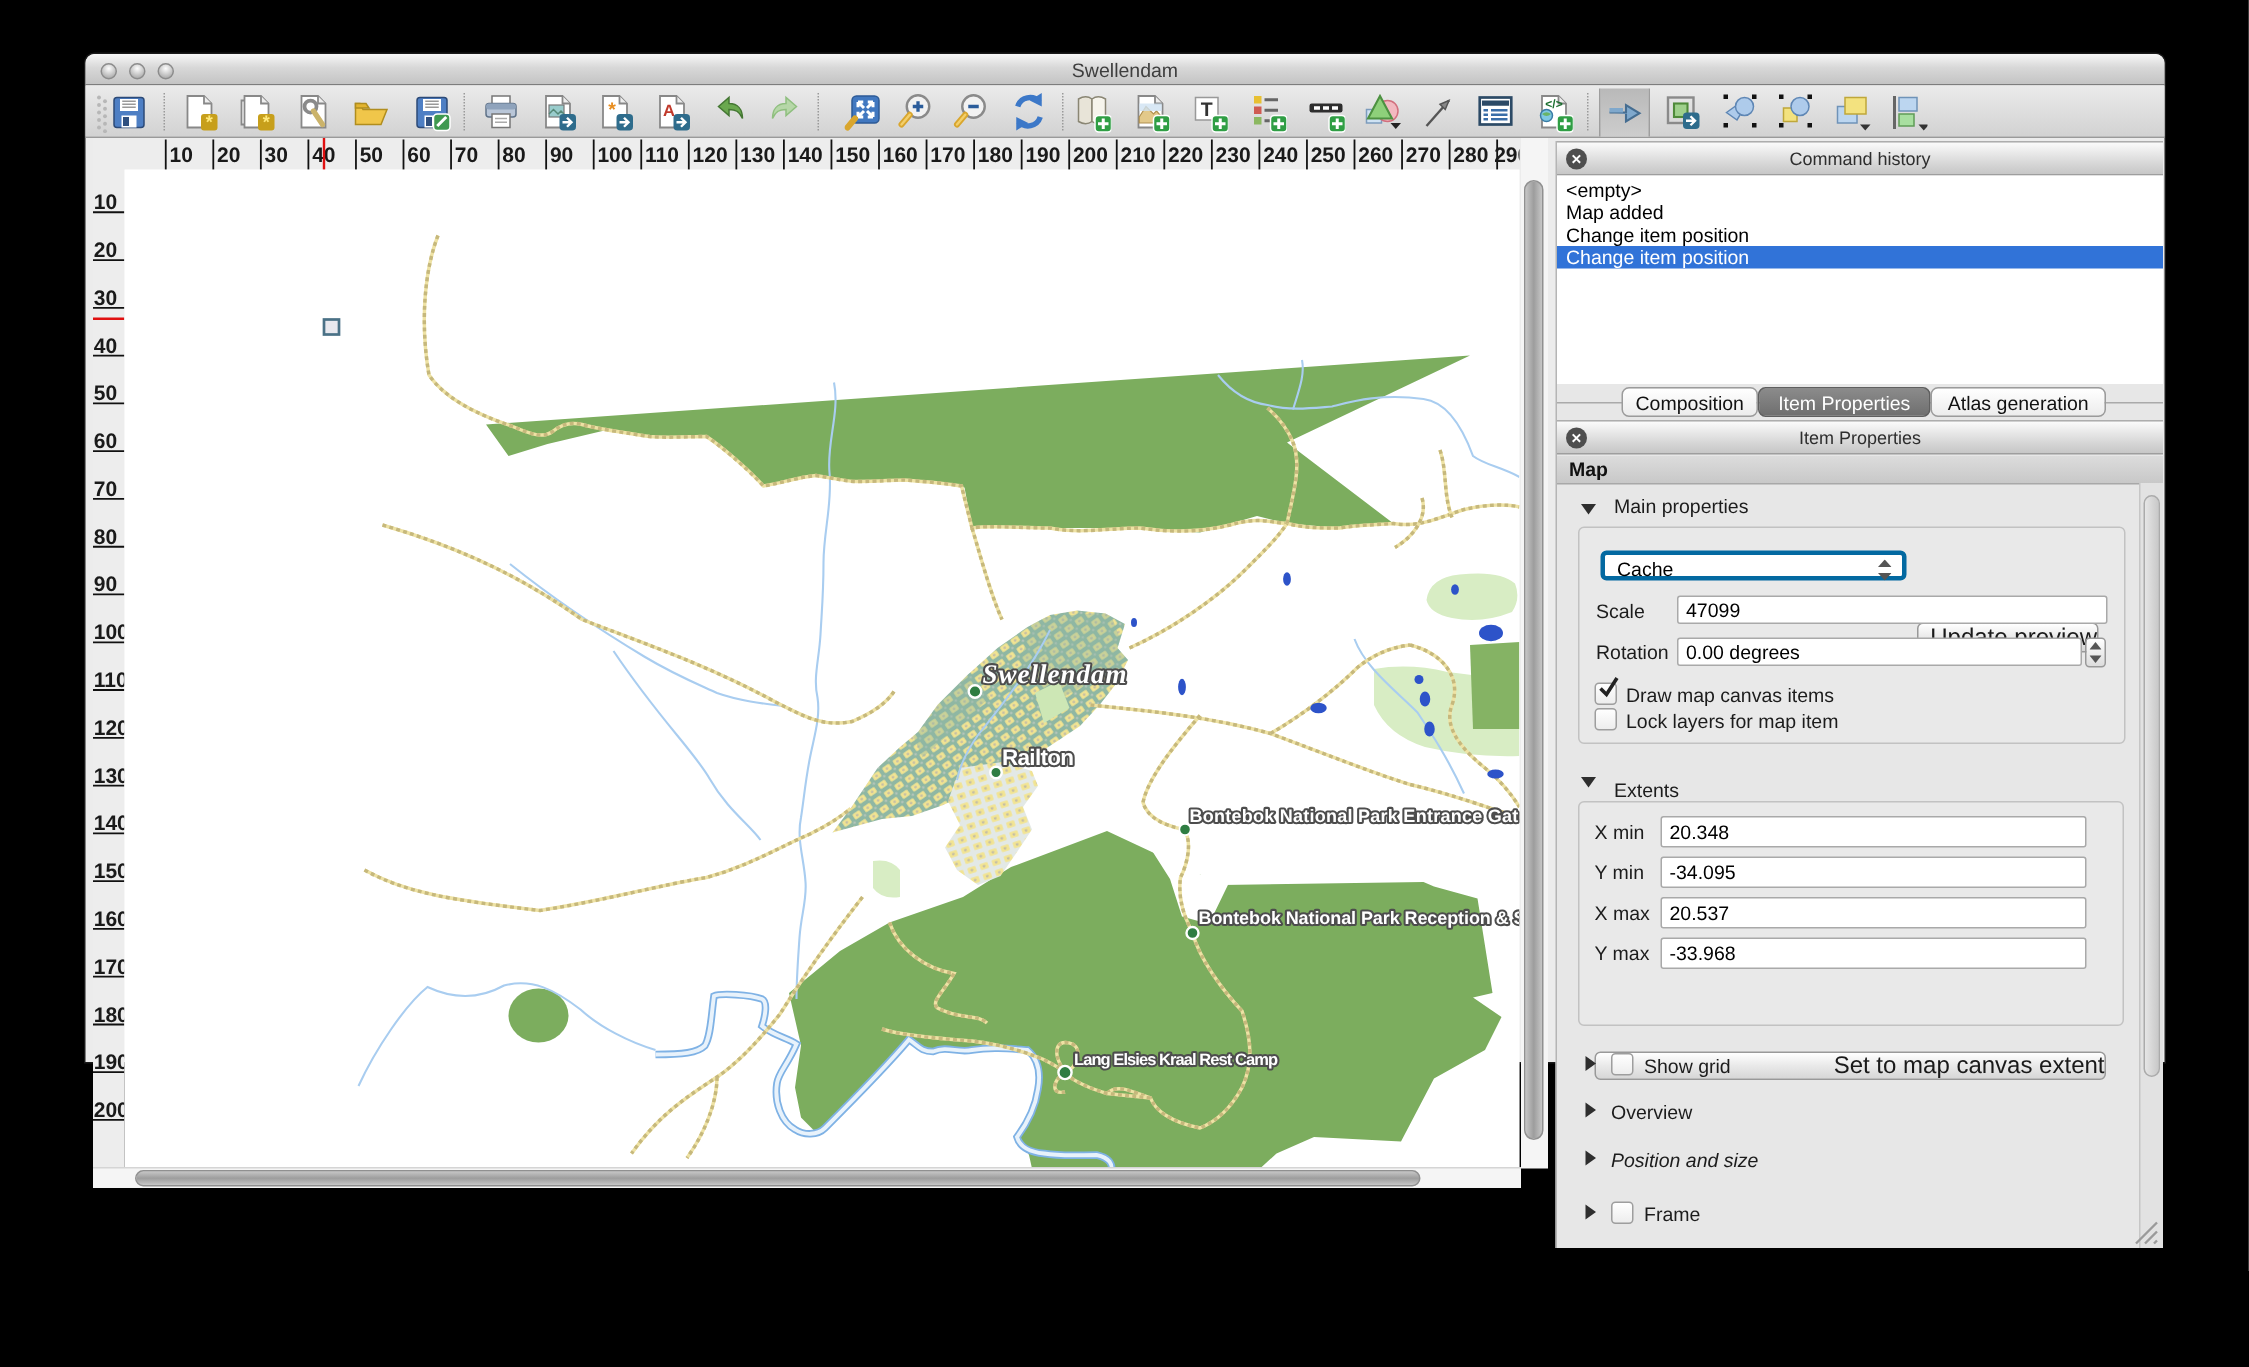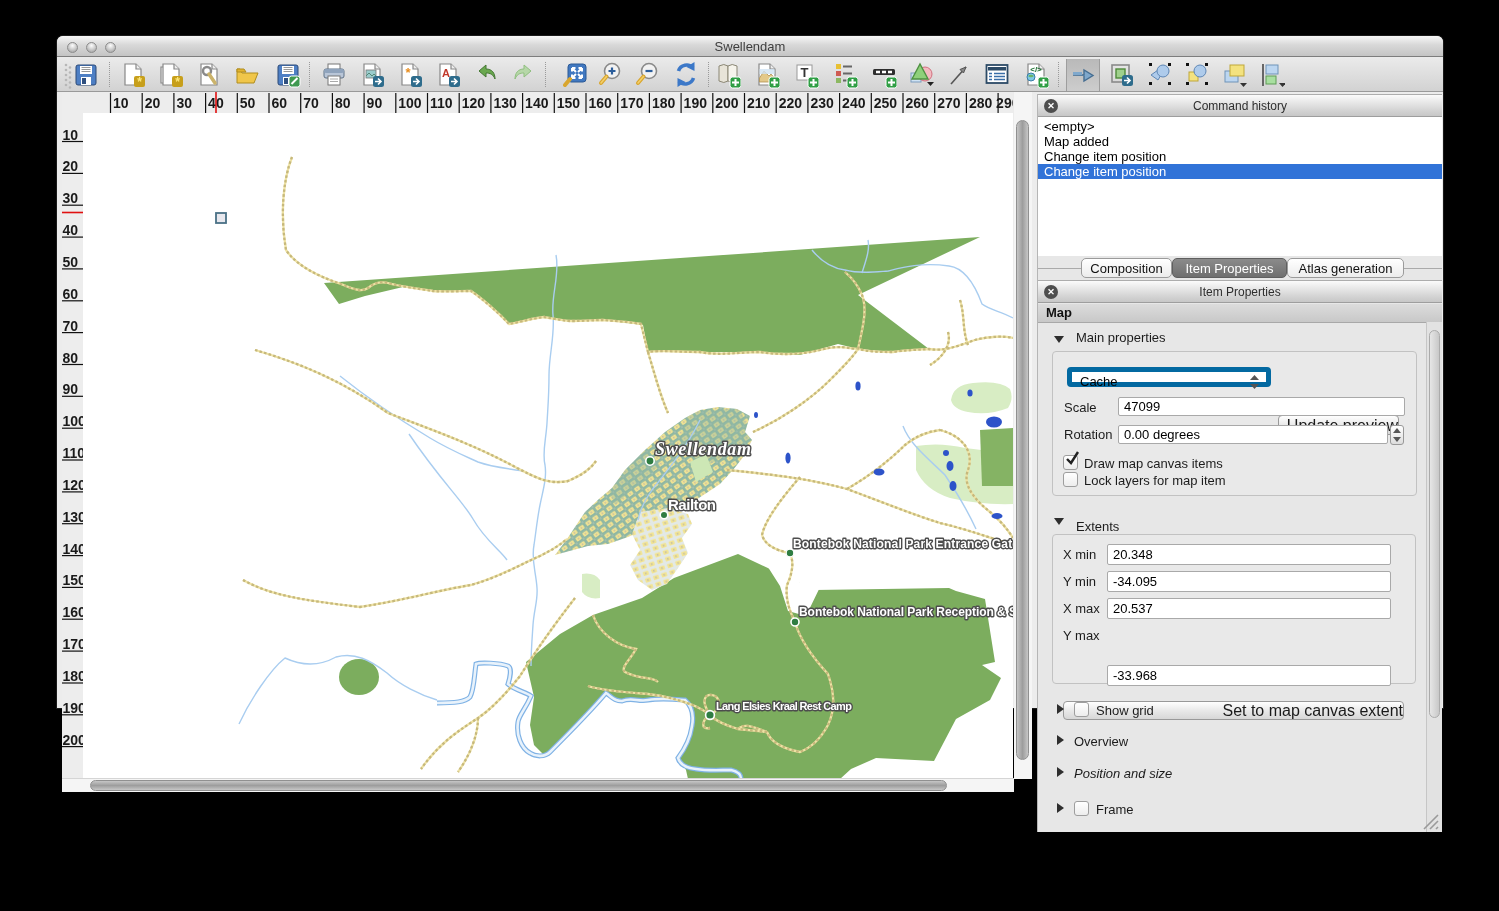--- a/index.html
+++ b/index.html
@@ -23,21 +23,21 @@
 .phead{position:absolute;left:0;width:404px;height:23px;background:linear-gradient(#fbfbfb,#d5d5d5 70%,#c7c7c7);border-top:1px solid #adadad;border-bottom:1px solid #9e9e9e;}
 .phead .t{position:absolute;width:100%;text-align:center;top:4px;font-size:12px;color:#2e2e2e;}
 .pclose{position:absolute;left:6px;top:4px;width:14px;height:14px;border-radius:50%;background:#4e4e4e;color:#fff;font-size:9px;line-height:14px;text-align:center;font-weight:bold;}
 .tab{position:absolute;height:20px;border:1px solid #9b9b9b;background:linear-gradient(#ffffff,#ececec);font-size:13px;color:#111;text-align:center;line-height:19px;border-radius:5px;}
 .tab.active{background:linear-gradient(#8b8b8b,#6f6f6f);color:#fff;border-color:#5f5f5f;}
 .gbox{position:absolute;background:#e9e9e9;border:1px solid #c2c2c2;border-radius:4px;}
 .seclab{position:absolute;font-size:13px;color:#1c1c1c;}
 .field{position:absolute;background:#fff;border:1px solid #a9a9a9;border-radius:2px;font-size:13px;color:#000;padding:1px 0 0 5px;}
 .flab{position:absolute;font-size:13px;color:#1c1c1c;}
 .cb{position:absolute;width:15px;height:15px;background:linear-gradient(#ffffff,#ededed);border:1px solid #9e9e9e;border-radius:3px;}
-.combo{position:absolute;background:#fff;border:5px solid #0369a1;border-radius:4px;font-size:13px;color:#000;padding:2px 0 0 8px;}
+.combo{position:absolute;background:#fff;border:3px solid #0369a1;border-radius:4px;font-size:13px;color:#000;padding:2px 0 0 8px;}
 .tri{position:absolute;width:0;height:0;}
 </style></head><body>
 <div id="win">
     <div id="titlebar">
       <div id="title">Swellendam</div>
       <div class="tl" style="left:10px"></div>
       <div class="tl" style="left:29px"></div>
       <div class="tl" style="left:48px"></div>
     </div>
     <div id="toolbar">
@@ -542,21 +542,21 @@
       <div class="tri" style="left:16px;top:424px;border-left:5.5px solid transparent;border-right:5.5px solid transparent;border-top:7.9px solid #2e2e2e;"></div>
       <div class="seclab" style="left:38px;top:425px;">Extents</div>
       <div class="gbox" style="left:14px;top:440px;width:364px;height:150px;"></div>
       <div class="flab" style="left:25px;top:453px;">X min</div>
       <div class="field" style="left:69px;top:450px;width:284px;height:21px;padding-top:2px;">20.348</div>
       <div class="flab" style="left:25px;top:480px;">Y min</div>
       <div class="field" style="left:69px;top:477px;width:284px;height:21px;padding-top:2px;">-34.095</div>
       <div class="flab" style="left:25px;top:507px;">X max</div>
       <div class="field" style="left:69px;top:504px;width:284px;height:21px;padding-top:2px;">20.537</div>
       <div class="flab" style="left:25px;top:534px;">Y max</div>
-      <div class="field" style="left:69px;top:531px;width:284px;height:21px;padding-top:2px;margin-top:40px;">-33.968</div>
+      <div class="field" style="left:69px;top:531px;width:284px;height:21px;padding-top:2px;">-33.968</div>
       <div class="macbtn" style="left:25px;top:559px;width:341px;height:19px;line-height:18px;">Set to map canvas extent</div>
       <div class="tri" style="left:19px;top:610px;border-top:5.5px solid transparent;border-bottom:5.5px solid transparent;border-left:7.9px solid #2e2e2e;"></div>
       <div class="cb" style="left:36px;top:608px;"></div>
       <div class="flab" style="left:58px;top:609px;">Show grid</div>
       <div class="tri" style="left:19px;top:641px;border-top:5.5px solid transparent;border-bottom:5.5px solid transparent;border-left:7.9px solid #2e2e2e;"></div>
       <div class="flab" style="left:36px;top:640px;">Overview</div>
       <div class="tri" style="left:19px;top:673px;border-top:5.5px solid transparent;border-bottom:5.5px solid transparent;border-left:7.9px solid #2e2e2e;"></div>
       <div class="flab" style="left:36px;top:672px;font-style:italic;">Position and size</div>
       <div class="tri" style="left:19px;top:709px;border-top:5.5px solid transparent;border-bottom:5.5px solid transparent;border-left:7.9px solid #2e2e2e;"></div>
       <div class="cb" style="left:36px;top:707px;"></div>

